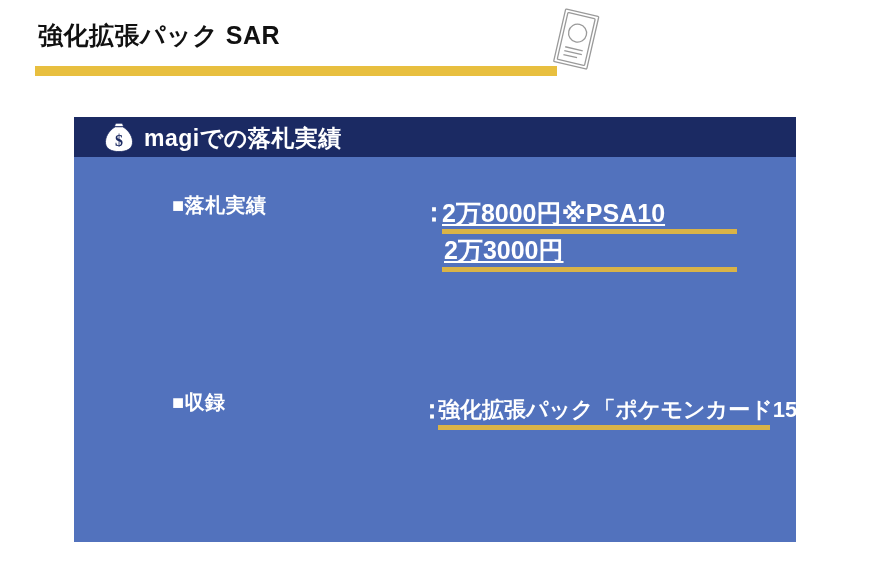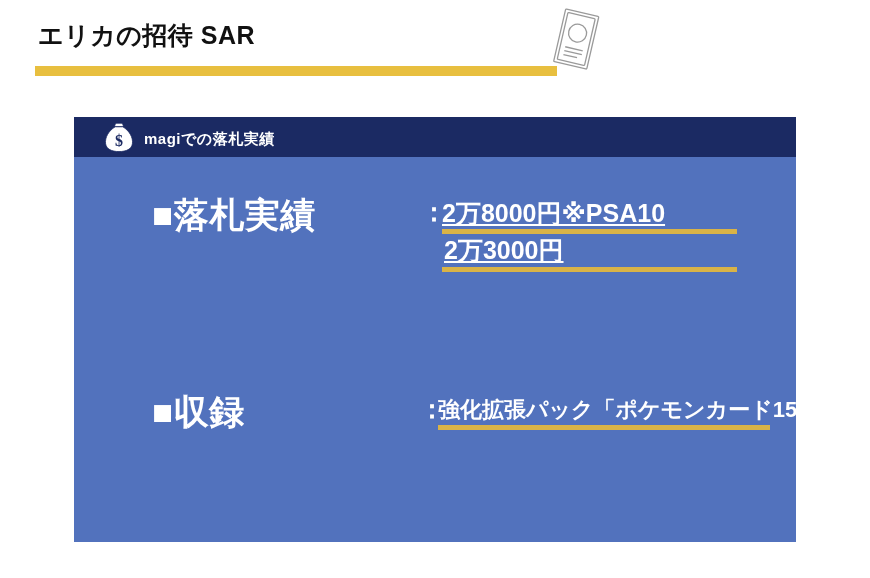--- a/index.html
+++ b/index.html
@@ -66,38 +66,39 @@
     align-items: center;
   }
   #money-bag-icon {
     width: 34px;
     height: 32px;
     margin-left: 28px;
     margin-right: 8px;
     flex: 0 0 auto;
   }
   #panel-header-title {
-    font-size: 15px;
+    font-size: 23px;
     font-weight: bold;
     color: #ffffff;
     letter-spacing: 0.5px;
     white-space: nowrap;
     line-height: 1;
     position: relative;
     top: 1px;
   }
 
   
   .row-label {
     position: absolute;
-    font-size: 35px;
+    font-size: 20px;
     font-weight: bold;
     color: #ffffff;
     white-space: nowrap;
     letter-spacing: 0.5px;
+    margin-left: 20px;
   }
   .row-colon {
     position: absolute;
     font-size: 26px;
     font-weight: bold;
     color: #ffffff;
     white-space: nowrap;
   }
   .row-value {
     position: absolute;
@@ -123,21 +124,21 @@
 
   
   #label-set          { left: 78px;  top: 272px; text-align: center; }
   #colon-set          { left: 345px; top: 275px; }
   #value-set          { left: 364px; top: 278px; font-size: 22px; }
   #underline-set      { left: 364px; top: 308px; width: 332px; }
 </style>
 </head>
 <body>
 
-<div id="slide-title">エリカの招待 SAR</div>
+<div id="slide-title">強化拡張パック SAR</div>
 
 <div id="title-rule"></div>
 
 <div id="card-icon">
   <svg viewBox="0 0 56 72" width="56" height="72" aria-hidden="true">
     <g transform="rotate(13 28 36)" fill="none" stroke="#9a9a9a" stroke-width="1.3">
       <rect x="11" y="8" width="34" height="54" rx="1"></rect>
       <rect x="14" y="11" width="28" height="48" rx="1"></rect>
       <circle cx="28" cy="29" r="9"></circle>
       <line x1="19" y1="45" x2="37" y2="45"></line>

